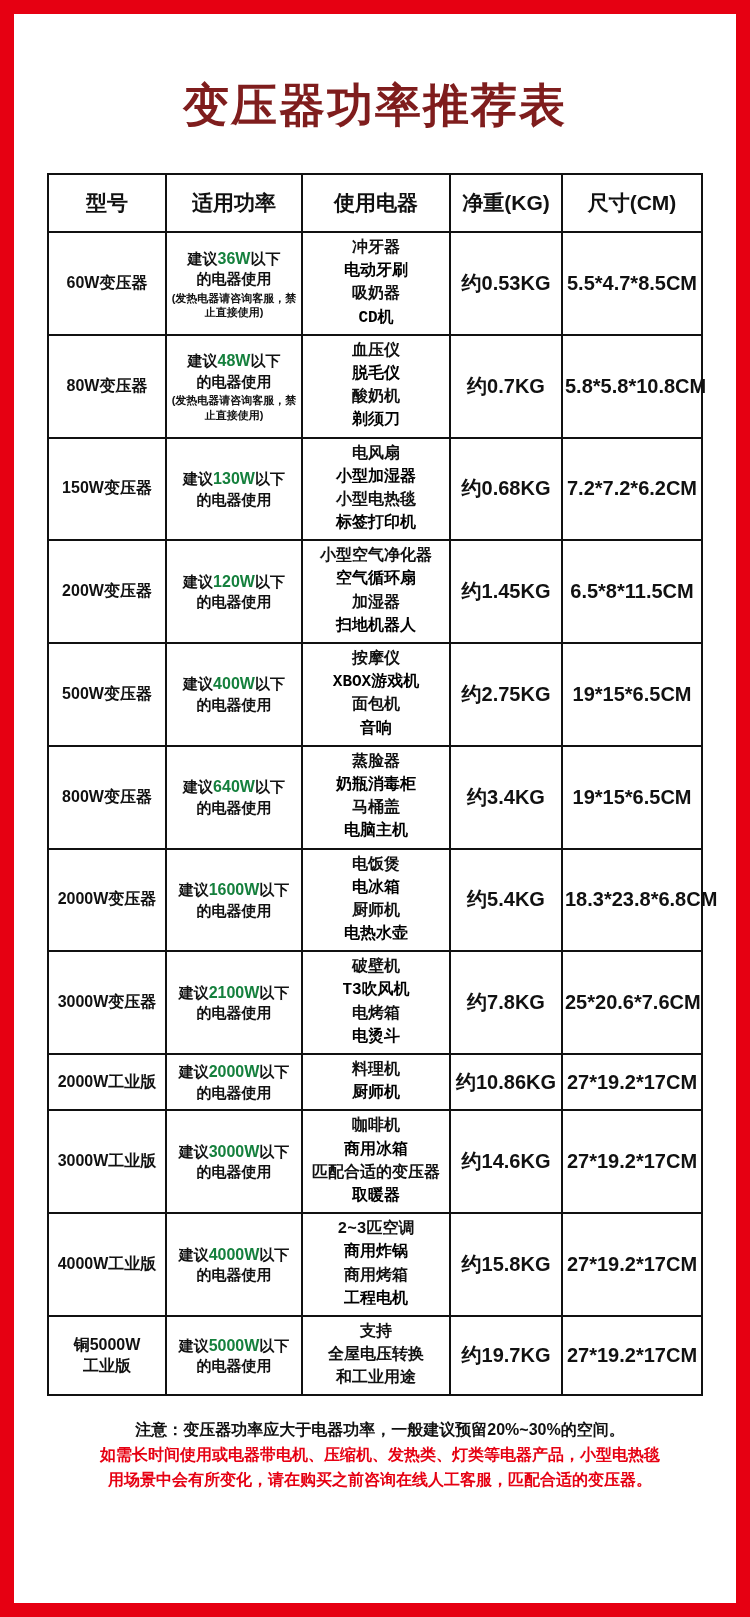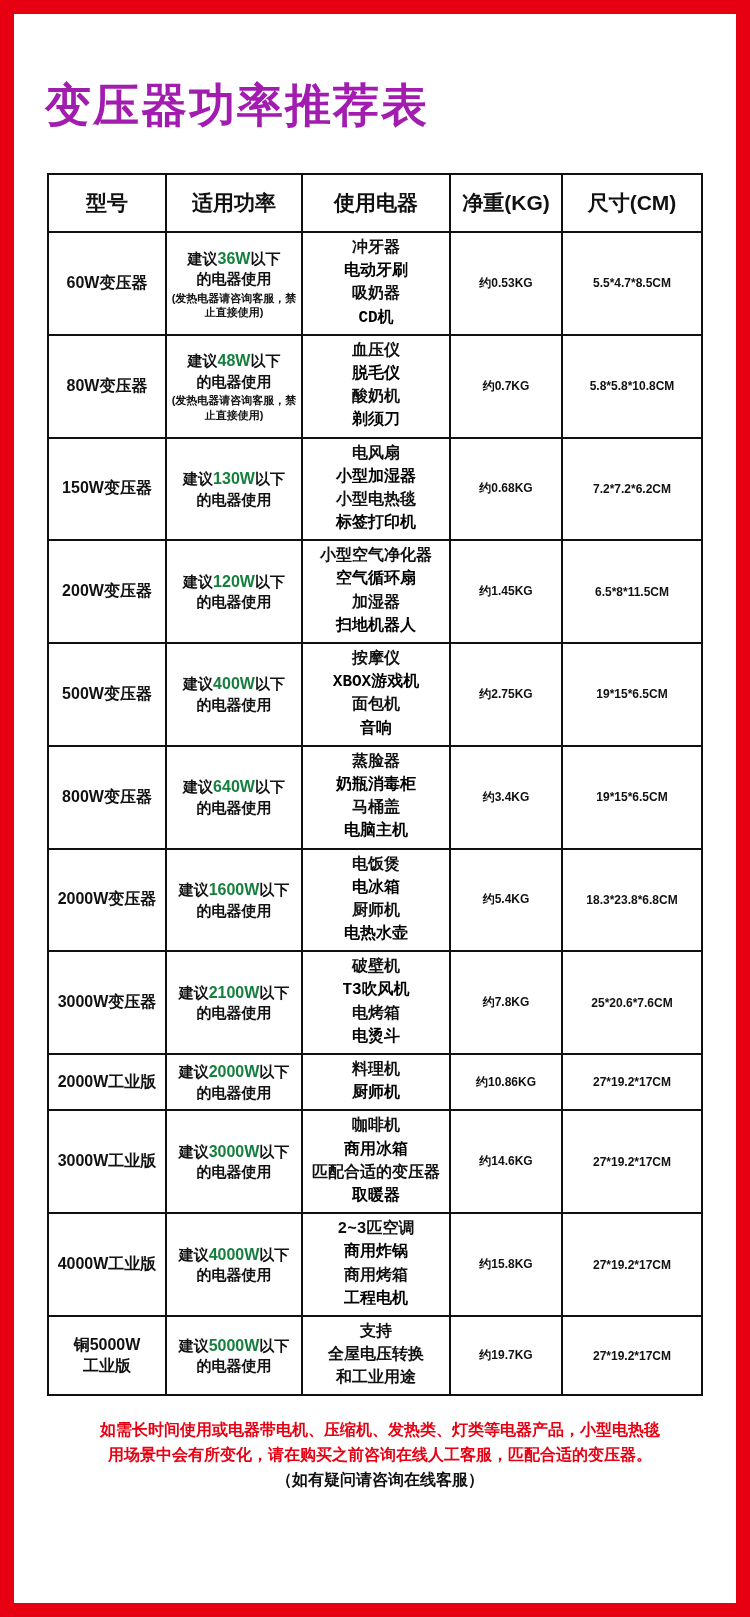--- a/index.html
+++ b/index.html
@@ -24,22 +24,22 @@
   .inner {
     position: relative;
     width: 100%;
     height: 100%;
     box-sizing: border-box;
     border: 3px solid #ffffff;
     background: #ffffff;
     padding: 0 28px;
   }
   .title {
-    text-align: left;
-    color: #a21caf;
+    text-align: center;
+    color: #7f1d1d;
     font-size: 46px;
     font-weight: bold;
     letter-spacing: 2px;
     margin-top: 58px;
     margin-bottom: 36px;
     font-family: "DejaVu Sans", "Liberation Sans", sans-serif;
   }
   table.spec {
     width: 654px;
     margin: 17px auto;
@@ -90,21 +90,21 @@
   td.devices {
     font-size: 16px;
     font-weight: bold;
     line-height: 1.45;
     font-family: Liberation Mono, monospace;
   }
   td.devices .red {
     color: #000000;
   }
   td.weight, td.size {
-    font-size: 12px;
+    font-size: 20px;
     font-weight: bold;
   }
   .footer {
     margin: 22px auto 0;
     width: 670px;
     text-align: center;
     line-height: 1.55;
   }
   .footer .line1 {
     color: #111111;
@@ -229,19 +229,19 @@
             <td class="model">铜5000W<br>工业版</td>
             <td class="power"><span>建议</span><span class="red big">5000W</span><span>以下</span><br><span>的电器使用</span></td>
             <td class="devices"><span>支持</span><br><span>全屋电压转换</span><br><span>和工业用途</span></td>
             <td class="weight">约19.7KG</td>
             <td class="size">27*19.2*17CM</td>
           </tr>
         </tbody>
     </table>
 
     <div class="footer">
+      <div class="line1">注意：变压器功率应大于电器功率，一般建议预留20%~30%的空间。</div>
       <div class="line-red">如需长时间使用或电器带电机、压缩机、发热类、灯类等电器产品，小型电热毯</div>
       <div class="line-red">用场景中会有所变化，请在购买之前咨询在线人工客服，匹配合适的变压器。</div>
-      <div class="line-last">（如有疑问请咨询在线客服）</div>
     </div>
 
   </div>
 </div>
 
 </body></html>

